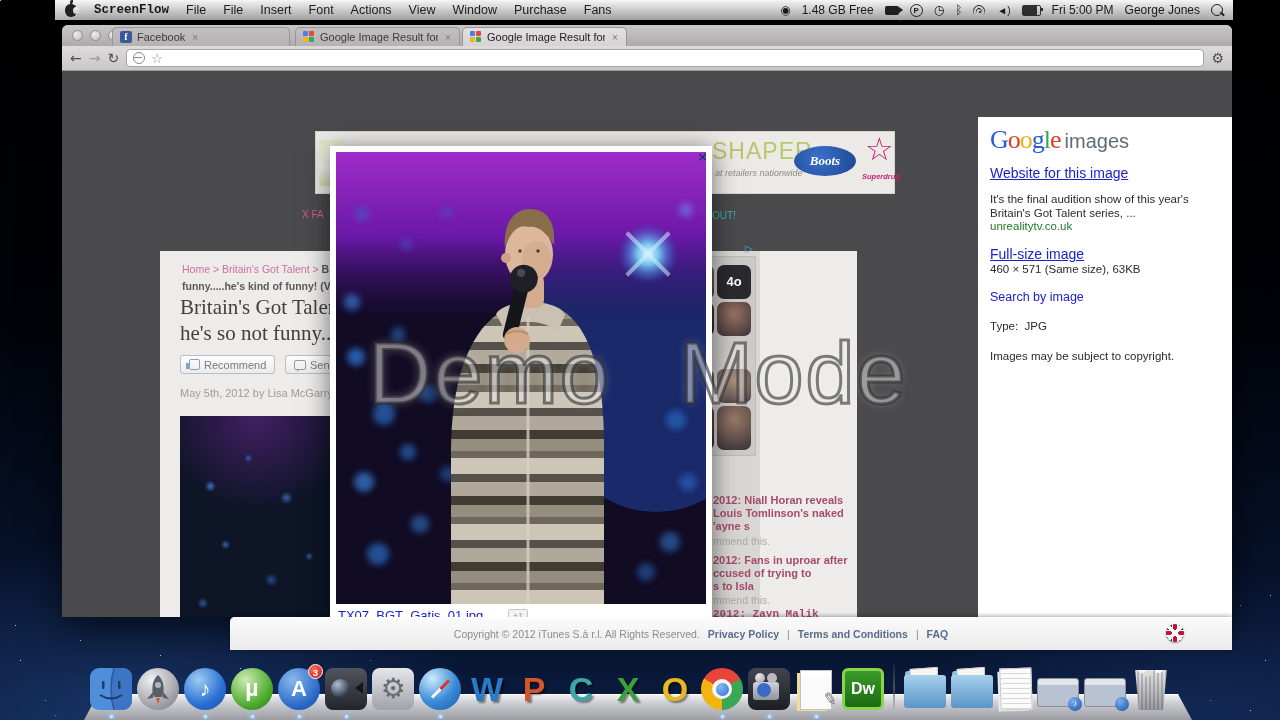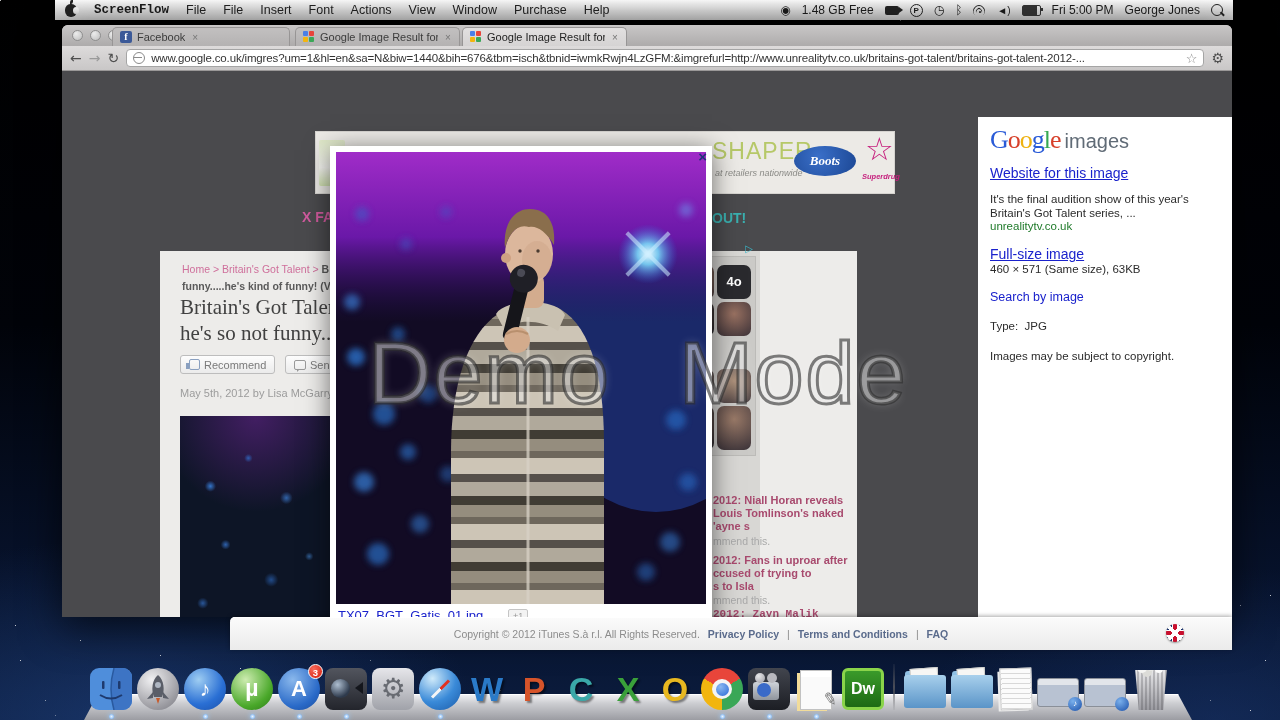--- a/index.html
+++ b/index.html
@@ -77,21 +77,21 @@
   .sitelogo{left:98px;top:60px;width:145px;height:97px;background:linear-gradient(#d05da8,#c2468f);border-radius:2px;text-align:center;}
   .sitelogo .nm{position:absolute;left:0;right:0;bottom:8px;color:#fff;font-weight:900;font-size:15px;letter-spacing:.5px;}
   .adpanel{left:253px;top:60px;width:580px;height:63px;background:#eceae6;border:1px solid #d6d4d0;box-sizing:border-box;}
   .shaper{position:absolute;left:396px;top:6px;font-size:23px;color:#b6c868;letter-spacing:1px;}
   .adsub{position:absolute;left:399px;top:36px;font-size:9px;font-style:italic;color:#8a8a86;}
   .boots{position:absolute;left:478px;top:14px;width:62px;height:30px;background:radial-gradient(circle at 40% 35%,#3a6fc8,#1b4693);border-radius:50%;
     color:#fff;font-family:"Liberation Serif",serif;font-style:italic;font-weight:bold;font-size:13px;text-align:center;line-height:30px;}
   .sdstar{position:absolute;left:549px;top:-2px;font-size:32px;color:#c6207e;font-weight:bold;}
   .sdname{position:absolute;left:546px;top:40px;font-size:7.5px;font-style:italic;color:#c6207e;font-weight:bold;}
   .adprod{position:absolute;left:3px;top:8px;width:26px;height:46px;background:linear-gradient(#dfe8c8,#f6f6f2 60%,#cfe0b0);border-radius:2px;}
-  .navfrag{font-size:14px;font-weight:bold;}
+  .navfrag{font-size:10px;font-weight:normal;}
   .artpanel{left:98px;top:180px;width:697px;height:412px;background:#edecea;}
   .crumb{position:absolute;left:22px;top:12px;font-size:10.5px;color:#cf6f9b;white-space:nowrap;}
   .crumb b{color:#5a5a5a;}
   .crumb2{position:absolute;left:22px;top:29px;font-size:10.5px;font-weight:bold;color:#5a5a5a;white-space:nowrap;}
   .atitle{position:absolute;left:20px;font-family:"Liberation Serif","DejaVu Serif",serif;font-size:21px;color:#414141;white-space:nowrap;}
   .sbtn{position:absolute;top:104px;height:19px;border:1px solid #bdbdbd;border-radius:3px;background:linear-gradient(#fdfdfd,#ebebeb);
     display:flex;align-items:center;gap:4px;padding:0 8px;font-size:11px;color:#7a7a7a;box-sizing:border-box;}
   .thumbic{width:9px;height:9px;border:1px solid #8aa0c0;border-radius:2px;position:relative;}
   .thumbic::before{content:'';position:absolute;left:-4px;top:3px;width:3px;height:6px;background:#8aa0c0;}
   .bubbleic{width:10px;height:8px;border:1px solid #9a9a9a;border-radius:2px;position:relative;}
@@ -208,21 +208,21 @@
   <span class="apple"></span>
   <span class="appname">ScreenFlow</span>
   <span class="mi">File</span>
   <span class="mi">File</span>
   <span class="mi">Insert</span>
   <span class="mi">Font</span>
   <span class="mi">Actions</span>
   <span class="mi">View</span>
   <span class="mi">Window</span>
   <span class="mi">Purchase</span>
-  <span class="mi">Help</span>
+  <span class="mi">Fans</span>
   <span class="mright">
     <span>◉</span>
     <span>1.48 GB Free</span>
     <span class="cam-ic"></span>
     <span class="circp">P</span>
     <span>◷</span>
     <span>ᛒ</span>
     <span class="wifi">
         <i></i>
         <i></i>
@@ -268,21 +268,20 @@
       <span class="ttl">Google Image Result for http</span>
       <span class="tx">×</span>
     </div>
   </div>
   <div class="toolbar">
     <span class="navbtn">←</span>
     <span class="navbtn dis">→</span>
     <span class="navbtn">↻</span>
     <div class="omnibox">
       <span class="globe"></span>
-      <span class="url">www.google.co.uk/imgres?um=1&amp;hl=en&amp;sa=N&amp;biw=1440&amp;bih=676&amp;tbm=isch&amp;tbnid=iwmkRwjn4LzGFM:&amp;imgrefurl=http://www.unrealitytv.co.uk/britains-got-talent/britains-got-talent-2012-...</span>
       <span style="color:#8a8a8a;font-size:13px;">☆</span>
     </div>
     <span class="navbtn">⚙</span>
   </div>
 
   <div class="content">
 
 
     <div class="abs adpanel">
       <span class="adprod"></span>

